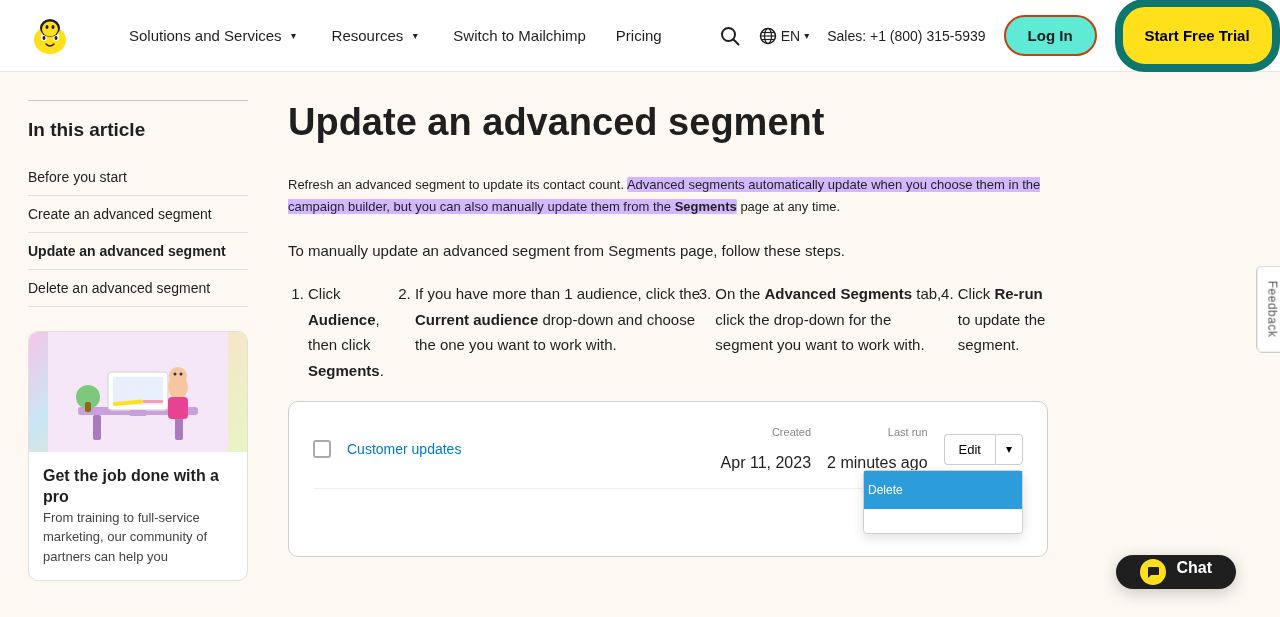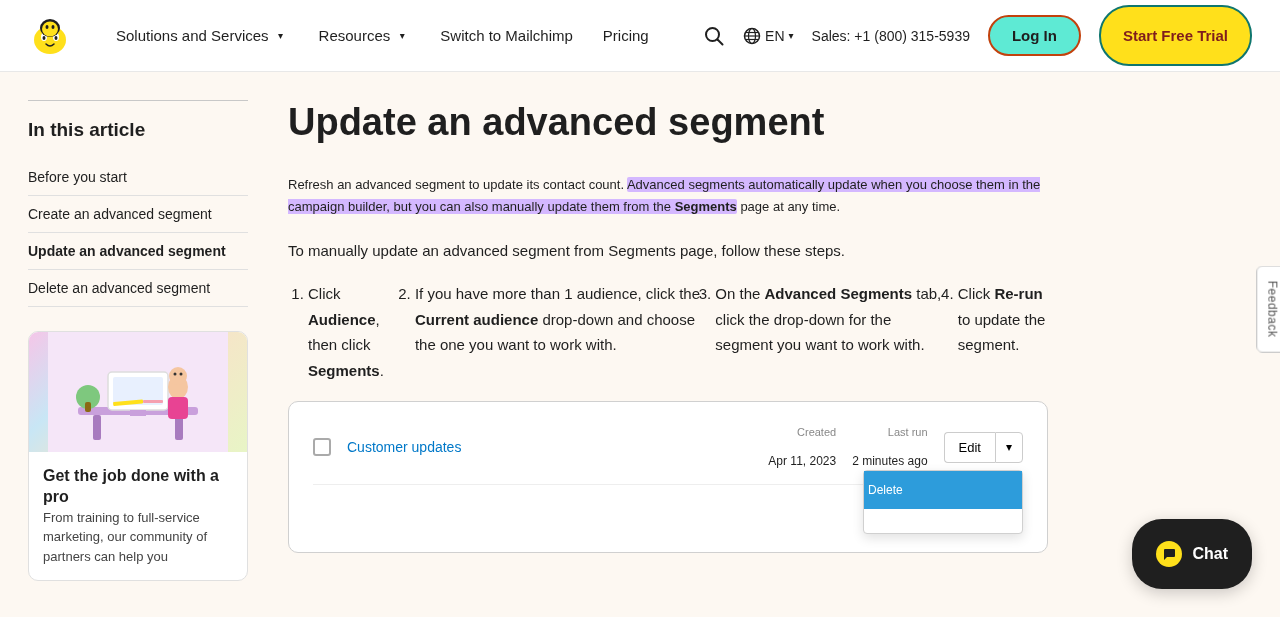--- a/index.html
+++ b/index.html
@@ -12,21 +12,21 @@
     }
 
     
     .navbar {
       background: #fff;
       border-bottom: 1px solid #e8e8e8;
       height: 72px;
       display: flex;
       align-items: center;
       padding: 0 28px;
-      gap: 32px;
+      gap: 45px;
       position: sticky;
       top: 0;
       z-index: 100;
       justify-content: space-between;
     }
     .navbar-logo {
       display: flex;
       align-items: center;
       gap: 8px;
       flex-shrink: 0;
@@ -94,22 +94,22 @@
       color: #1f1f1f;
       padding: 10px 22px;
       border-radius: 30px;
       font-size: 15px;
       font-weight: 600;
       cursor: pointer;
       white-space: nowrap;
     }
     .btn-trial {
       background: #ffe01b;
-      border: 2px solid #0f766e;
-      color: #7f1d1d;
+      border: 8px solid #0f766e;
+      color: #000000;
       padding: 20px 22px;
       border-radius: 30px;
       font-size: 15px;
       font-weight: 700;
       cursor: pointer;
       white-space: nowrap;
     }
 
     
     .main-layout {
@@ -258,21 +258,21 @@
       display: flex;
       flex-direction: column;
       align-items: flex-end;
       gap: 16px;
     }
     .meta-label {
       font-size: 11px;
       color: #888;
     }
     .meta-value {
-      font-size: 12px;
+      font-size: 16px;
       color: #1f1f1f;
     }
     .btn-edit {
       background: #fff;
       border: 1px solid #ccc;
       border-right: none;
       padding: 7px 14px;
       font-size: 13px;
       font-weight: 500;
       border-radius: 4px 0 0 4px;
@@ -359,27 +359,27 @@
       color: #555;
       cursor: pointer;
       letter-spacing: 0.5px;
       z-index: 200;
     }
 
     
     .chat-btn {
       position: fixed;
       bottom: 28px;
-      right: 28px;
+      right: 44px;
       background: #1f1f1f;
       color: #fff;
       border-radius: 30px;
-      padding: 22px 24px;
-      display: flex;
-      align-items: center;
+      padding: 4px 24px;
+      display: flex;
+      align-items: flex-start;
       gap: 10px;
       cursor: pointer;
       font-size: 16px;
       font-weight: 600;
       box-shadow: 0 4px 16px rgba(0,0,0,0.2);
       z-index: 200;
     }
     .chat-bubble {
       width: 26px;
       height: 26px;

